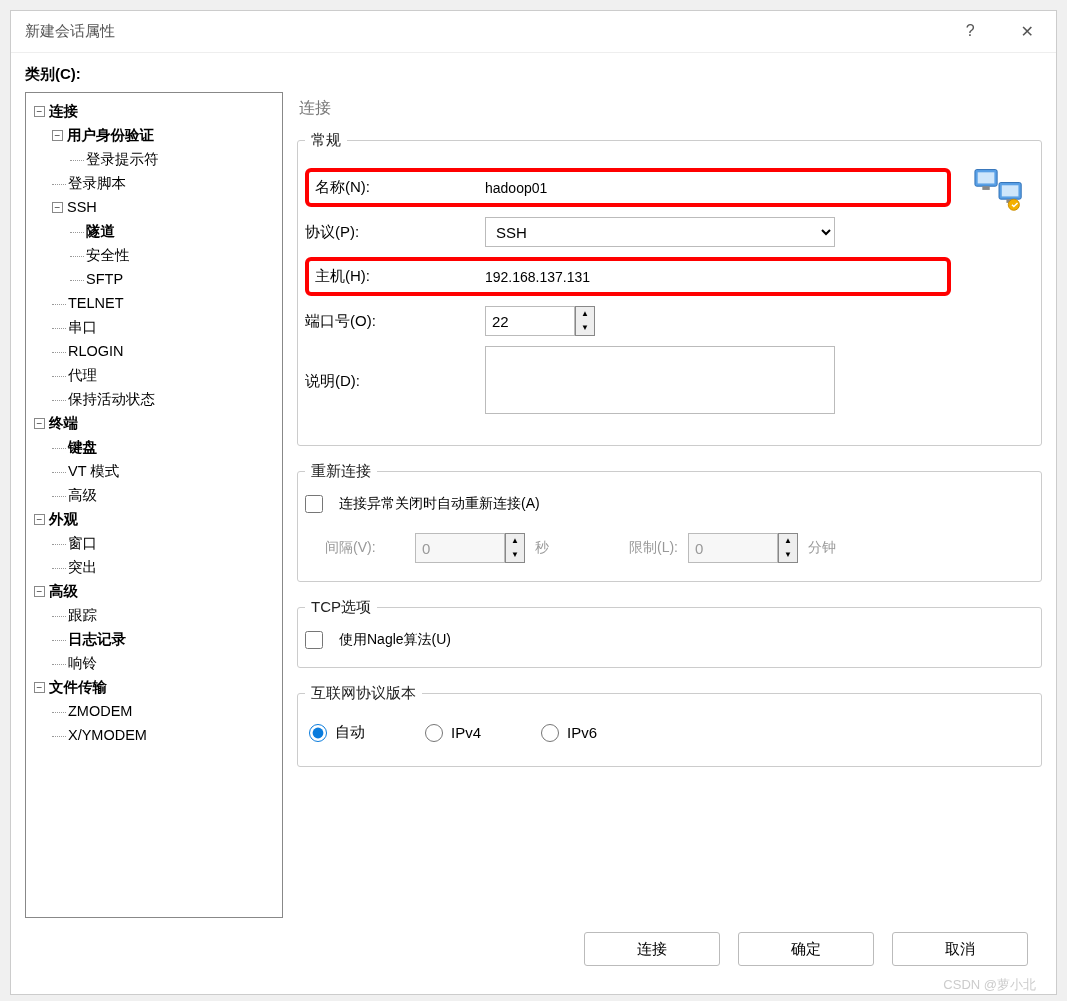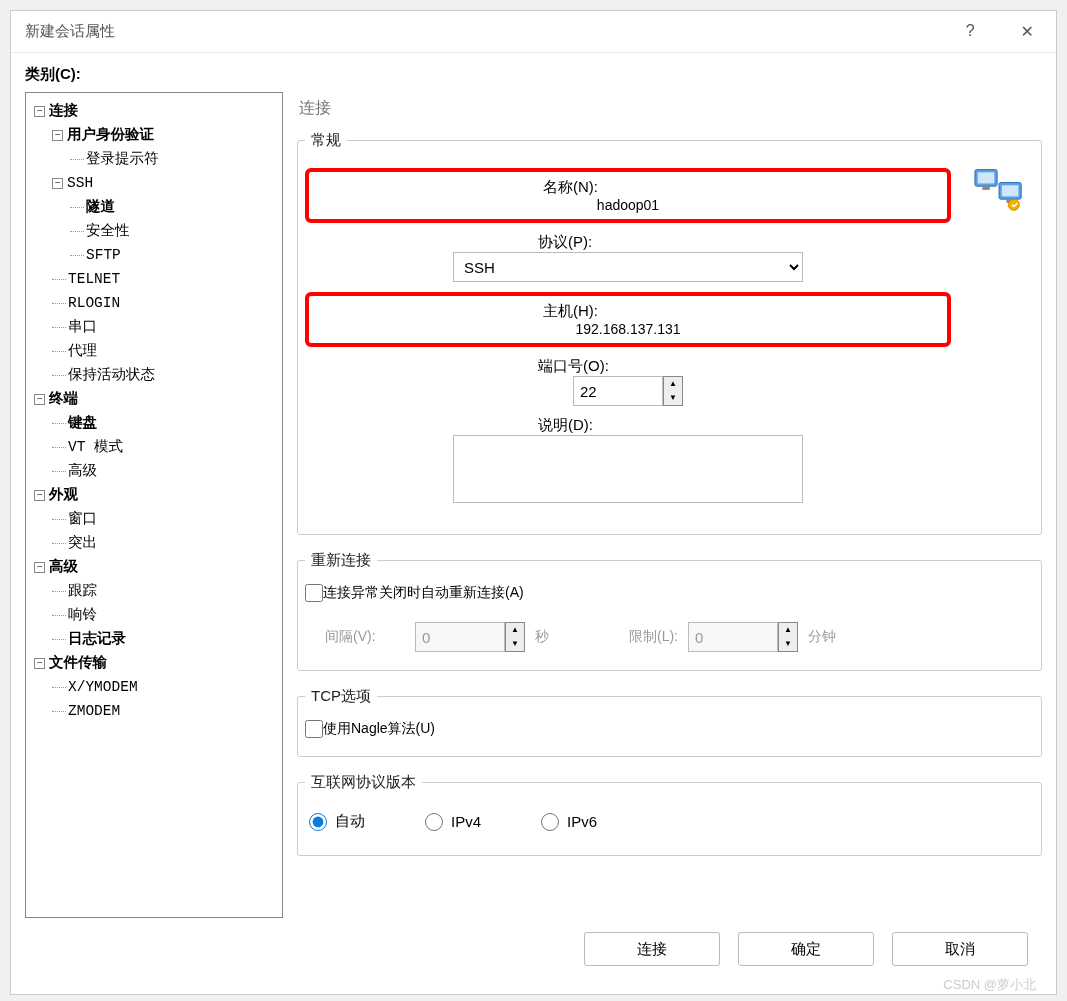--- a/index.html
+++ b/index.html
@@ -41,21 +41,21 @@
 .body-row { flex: 1; display: flex; gap: 14px; overflow: hidden; }
 .tree-pane {
   width: 258px;
   border: 1px solid #888;
   padding: 6px 4px;
   overflow-y: auto;
   font-size: 14.5px;
   line-height: 24px;
 }
 .tree ul { list-style: none; margin: 0; padding: 0; }
-.tree li { white-space: nowrap; font-family: Liberation Mono, monospace; }
+.tree li { white-space: nowrap; }
 .tree .toggle {
   display: inline-block;
   width: 11px; height: 11px;
   border: 1px solid #888;
   line-height: 9px;
   font-size: 10px;
   text-align: center;
   margin-right: 4px;
   color: #333;
   vertical-align: 1px;
@@ -73,21 +73,21 @@
 .tree .bold { font-weight: 700; }
 .main-pane { flex: 1; display: flex; flex-direction: column; overflow-y: auto; }
 .section-title { color: #777; font-size: 16px; padding: 6px 0 12px 2px; }
 fieldset {
   border: 1px solid #ccc;
   border-radius: 3px;
   margin-bottom: 16px;
   padding: 14px 14px 18px 7px;
 }
 legend { padding: 0 6px; color: #222; font-size: 15px; }
-.form-row { display: flex; align-items: center; margin: 10px 0; flex-direction: column; }
+.form-row { display: flex; align-items: center; margin: 10px 0; }
 .form-row .lbl { width: 180px; font-size: 15px; }
 .form-row .ctrl { flex: 1; }
 input[type=text], select, textarea {
   border: 1px solid #bbb;
   font-size: 15px;
   padding: 4px 6px;
   background: #fff;
   font-family: inherit;
 }
 input[type=text] { width: 340px; height: 30px; }
@@ -103,21 +103,21 @@
 .spinner-wrap { display: flex; align-items: flex-end; }
 .spinner-wrap input { width: 90px; height: 30px; }
 .spin-btns { display: flex; flex-direction: column; border: 1px solid #888; }
 .spin-btns button { width: 18px; height: 14px; font-size: 8px; line-height: 8px; border: none; background: #eee; cursor: pointer; }
 .icon-computers {
   width: 56px; height: 50px;
   margin-left: 20px;
   display: flex; align-items: center; justify-content: center;
 }
 .icon-computers svg { width: 56px; height: 50px; }
-.checkbox-row { display: flex; align-items: center; gap: 0; }
+.checkbox-row { display: flex; align-items: center; gap: 16px; }
 .checkbox-row input[type=checkbox] { width: 18px; height: 18px; }
 .recon-row { display: flex; align-items: center; gap: 10px; margin-top: 20px; padding-left: 20px; }
 .recon-row .sub-lbl { width: 80px; }
 .recon-row input[type=text] { width: 90px; }
 .radio-row { display: flex; gap: 60px; align-items: center; padding: 6px 4px; }
 .radio-row label { display: flex; align-items: center; gap: 8px; font-size: 15px; }
 .radio-row input[type=radio] { width: 18px; height: 18px; accent-color: #0a7cdd; }
 .button-bar {
   display: flex;
   justify-content: flex-end;
@@ -155,43 +155,44 @@
   </div>
 
   <div class="content">
     <div class="cat-label">类别(C):</div>
     <div class="body-row">
       <div class="tree-pane tree">
         <ul>
           <li class="lvl1"><span class="toggle">−</span><span class="bold">连接</span></li>
           <li class="lvl2"><span class="toggle">−</span><span class="bold">用户身份验证</span></li>
           <li class="lvl3"><span class="dash"></span><span>登录提示符</span></li>
+          <li class="lvl2"><span class="dash"></span><span>登录脚本</span></li>
           <li class="lvl2"><span class="toggle">−</span><span>SSH</span></li>
           <li class="lvl3"><span class="dash"></span><span class="bold">隧道</span></li>
           <li class="lvl3"><span class="dash"></span><span>安全性</span></li>
           <li class="lvl3"><span class="dash"></span><span>SFTP</span></li>
           <li class="lvl2"><span class="dash"></span><span>TELNET</span></li>
+          <li class="lvl2"><span class="dash"></span><span>串口</span></li>
           <li class="lvl2"><span class="dash"></span><span>RLOGIN</span></li>
-          <li class="lvl2"><span class="dash"></span><span>串口</span></li>
           <li class="lvl2"><span class="dash"></span><span>代理</span></li>
           <li class="lvl2"><span class="dash"></span><span>保持活动状态</span></li>
           <li class="lvl1"><span class="toggle">−</span><span class="bold">终端</span></li>
           <li class="lvl2"><span class="dash"></span><span class="bold">键盘</span></li>
           <li class="lvl2"><span class="dash"></span><span>VT 模式</span></li>
           <li class="lvl2"><span class="dash"></span><span>高级</span></li>
           <li class="lvl1"><span class="toggle">−</span><span class="bold">外观</span></li>
           <li class="lvl2"><span class="dash"></span><span>窗口</span></li>
           <li class="lvl2"><span class="dash"></span><span>突出</span></li>
           <li class="lvl1"><span class="toggle">−</span><span class="bold">高级</span></li>
           <li class="lvl2"><span class="dash"></span><span>跟踪</span></li>
+          <li class="lvl2"><span class="dash"></span><span class="bold">日志记录</span></li>
           <li class="lvl2"><span class="dash"></span><span>响铃</span></li>
-          <li class="lvl2"><span class="dash"></span><span class="bold">日志记录</span></li>
           <li class="lvl1"><span class="toggle">−</span><span class="bold">文件传输</span></li>
+          <li class="lvl2"><span class="dash"></span><span>ZMODEM</span></li>
           <li class="lvl2"><span class="dash"></span><span>X/YMODEM</span></li>
-          <li class="lvl2"><span class="dash"></span><span>ZMODEM</span></li>
         </ul>
       </div>
 
       <div class="main-pane">
         <div class="section-title">连接</div>
 
         <fieldset>
           <legend>常规</legend>
           <div style="display:flex;align-items:flex-start;">
             <div style="flex:1;">

